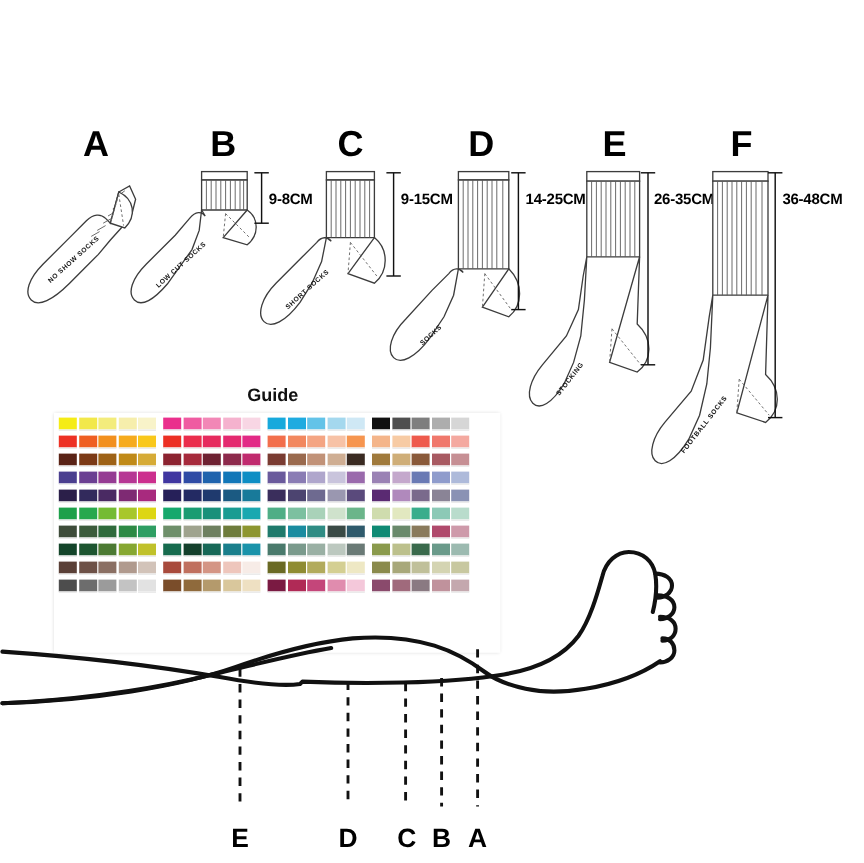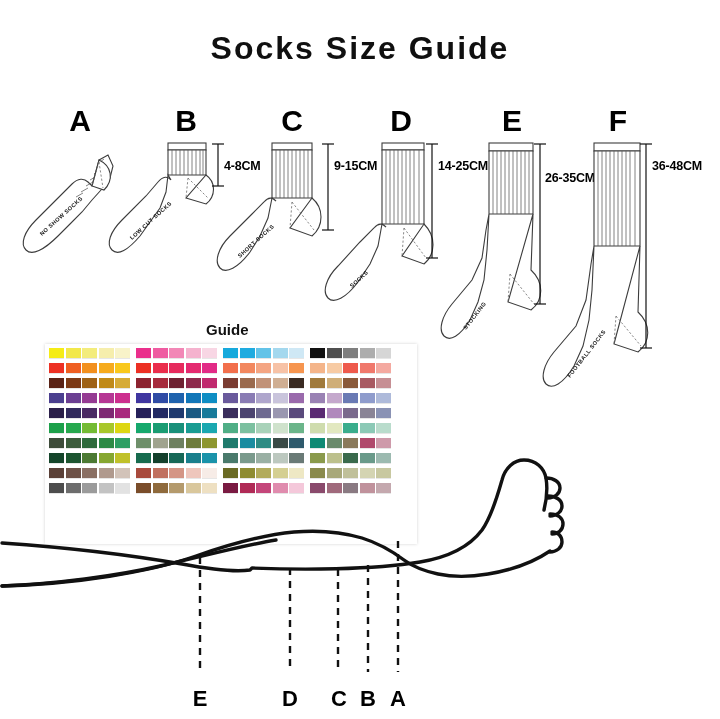--- a/index.html
+++ b/index.html
@@ -78,33 +78,32 @@
   .sock-name{
     font-family:"Liberation Sans","DejaVu Sans",sans-serif;
     font-size:5.6px;font-weight:bold;fill:#111;letter-spacing:0.5px;
   }
 </style>
 </head>
 <body>
 
 <div id="page">
 
-  <div class="title">Socks Size Guide</div>
 
   <div class="sock-letter" style="left:60px;top:106px;">A</div>
   <div class="sock-letter" style="left:166px;top:106px;">B</div>
   <div class="sock-letter" style="left:272px;top:106px;">C</div>
   <div class="sock-letter" style="left:381px;top:106px;">D</div>
   <div class="sock-letter" style="left:492px;top:106px;">E</div>
   <div class="sock-letter" style="left:598px;top:106px;">F</div>
 
-  <div class="measure-label" style="left:224px;top:159px;">4-8CM</div>
+  <div class="measure-label" style="left:224px;top:159px;">9-8CM</div>
   <div class="measure-label" style="left:334px;top:159px;">9-15CM</div>
   <div class="measure-label" style="left:438px;top:159px;">14-25CM</div>
-  <div class="measure-label" style="left:545px;top:171px;">26-35CM</div>
+  <div class="measure-label" style="left:545px;top:159px;">26-35CM</div>
   <div class="measure-label" style="left:652px;top:159px;">36-48CM</div>
 
   <svg style="position:absolute;left:0;top:0;" width="720" height="470" viewBox="0 0 720 470">
 
     <g>
       <path class="sock-line" d="M99,160 L108,155 L113,166 L110,178 L101,190
                L92,200 L82,212 L70,224 L58,236
                C44,250 32,256 26,250
                C20,244 24,232 36,220
                L58,198 L72,184

